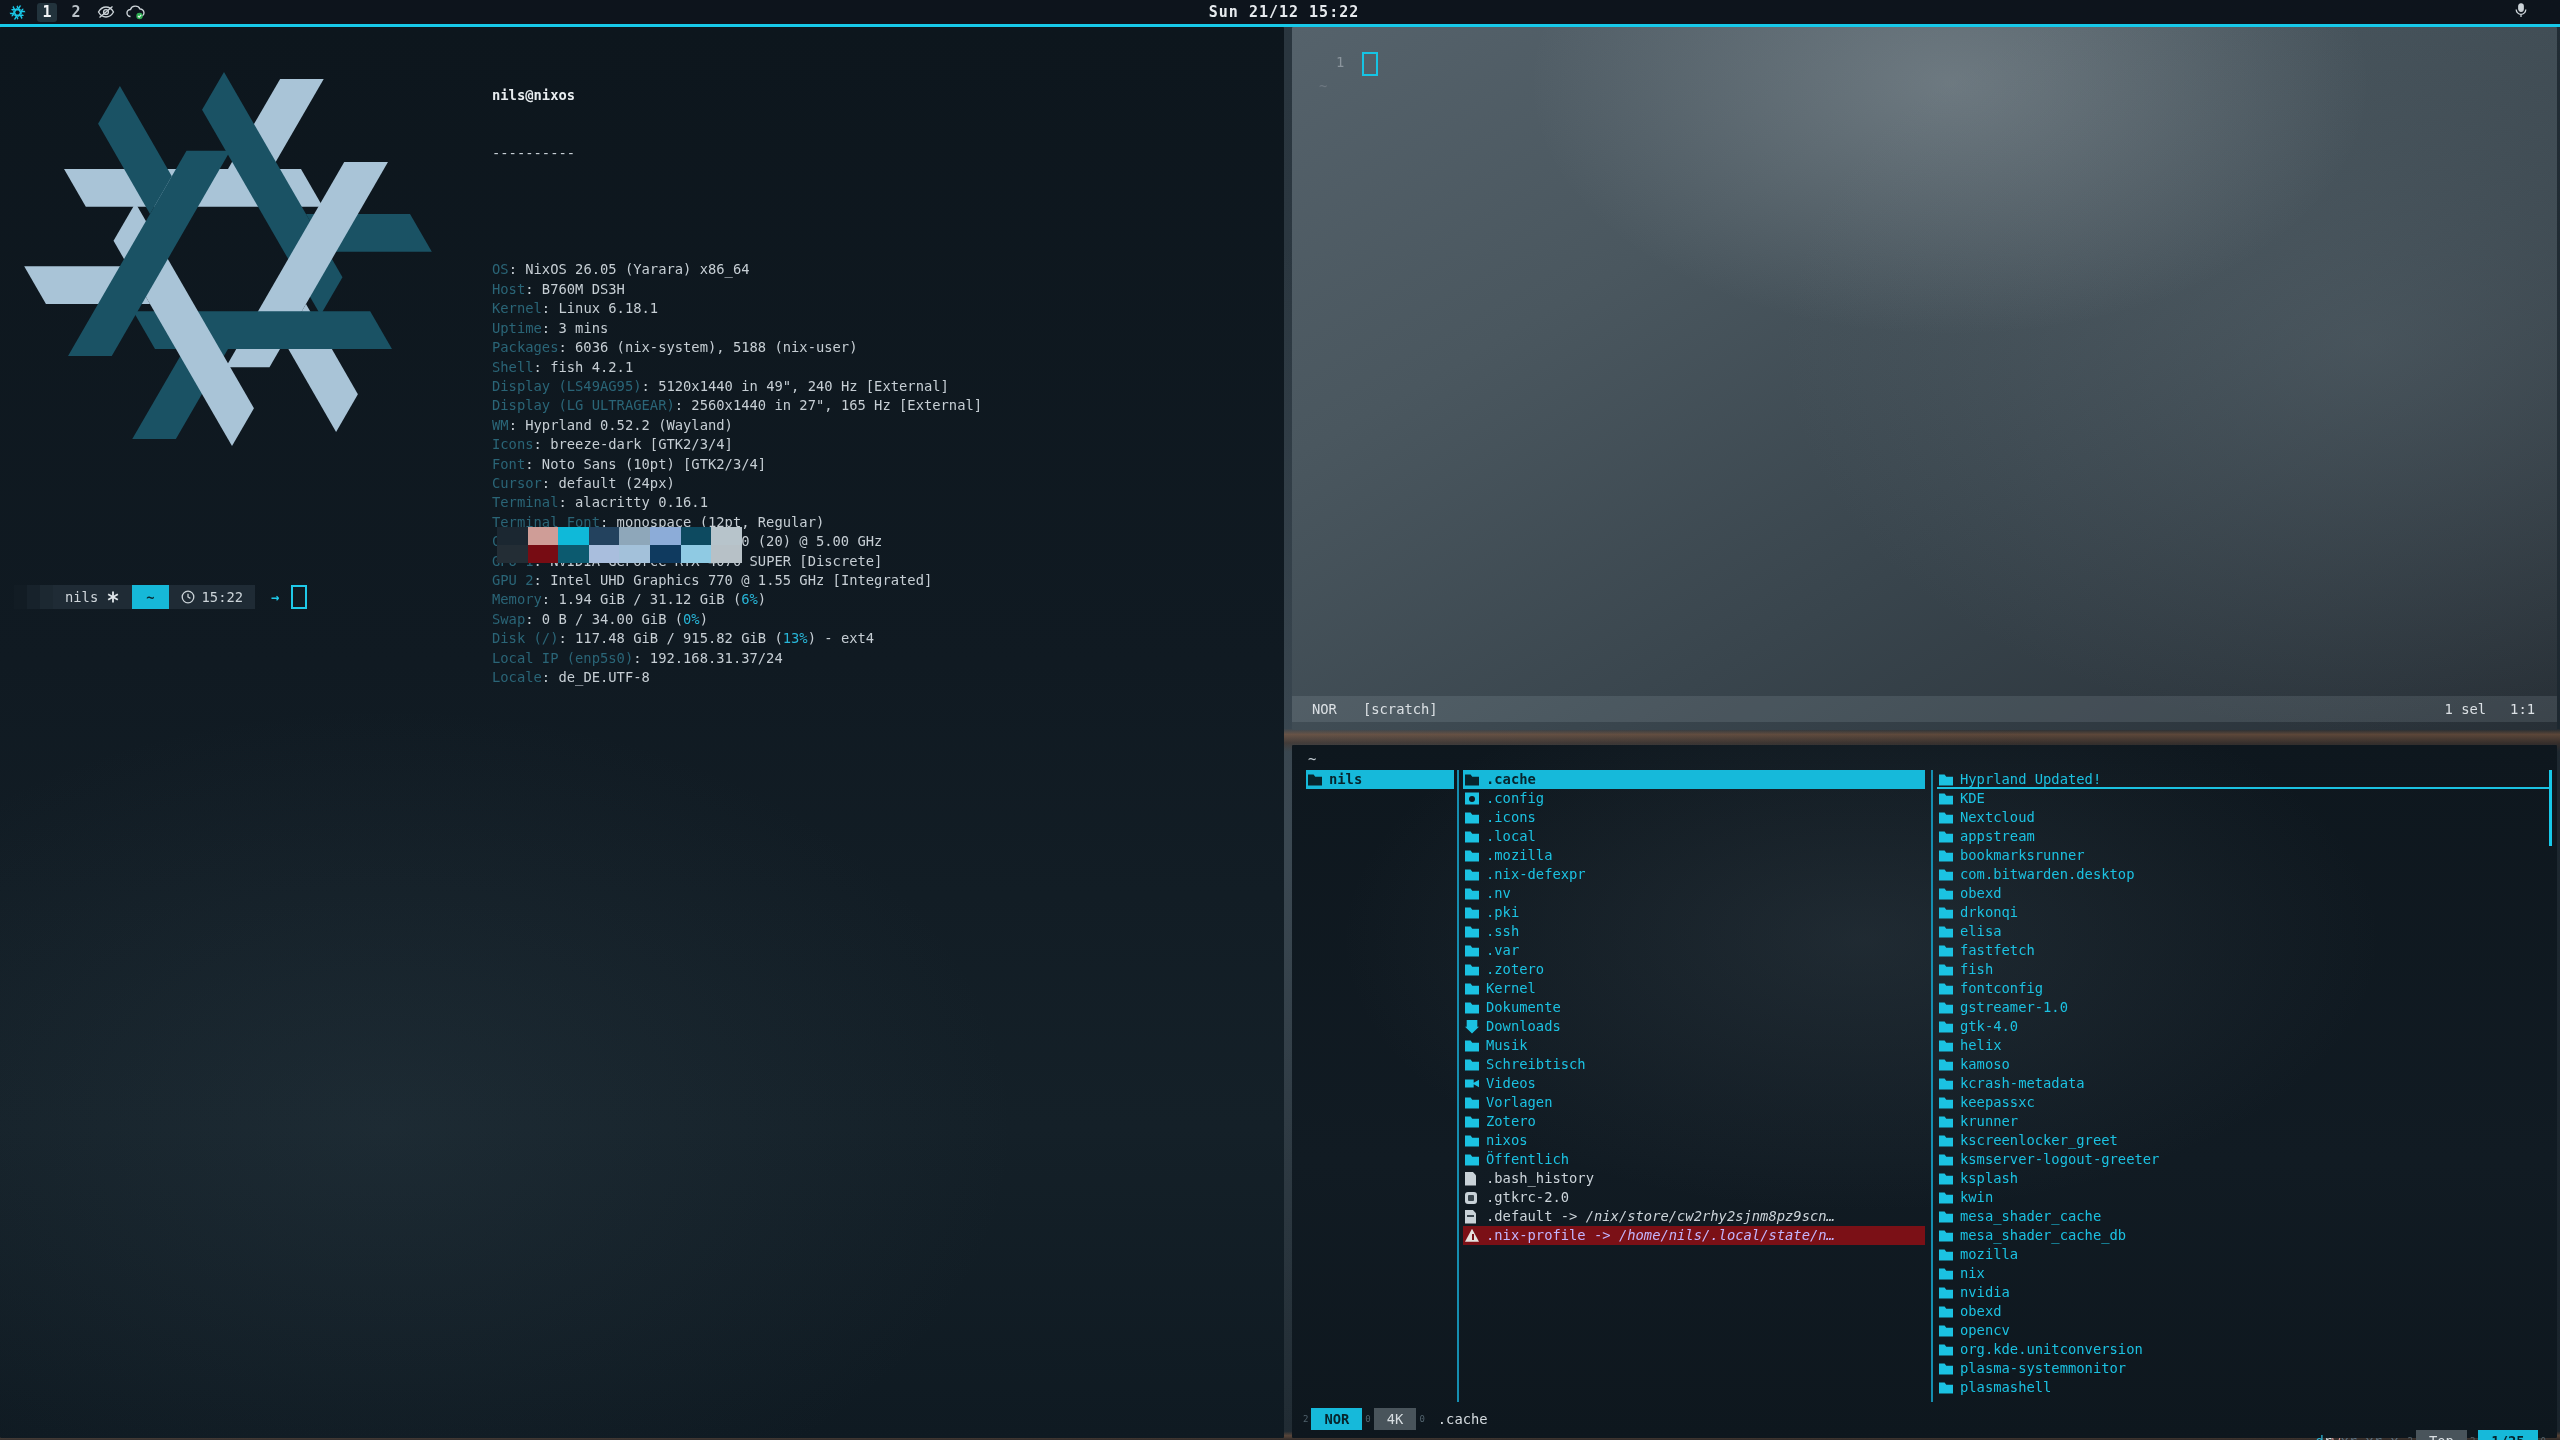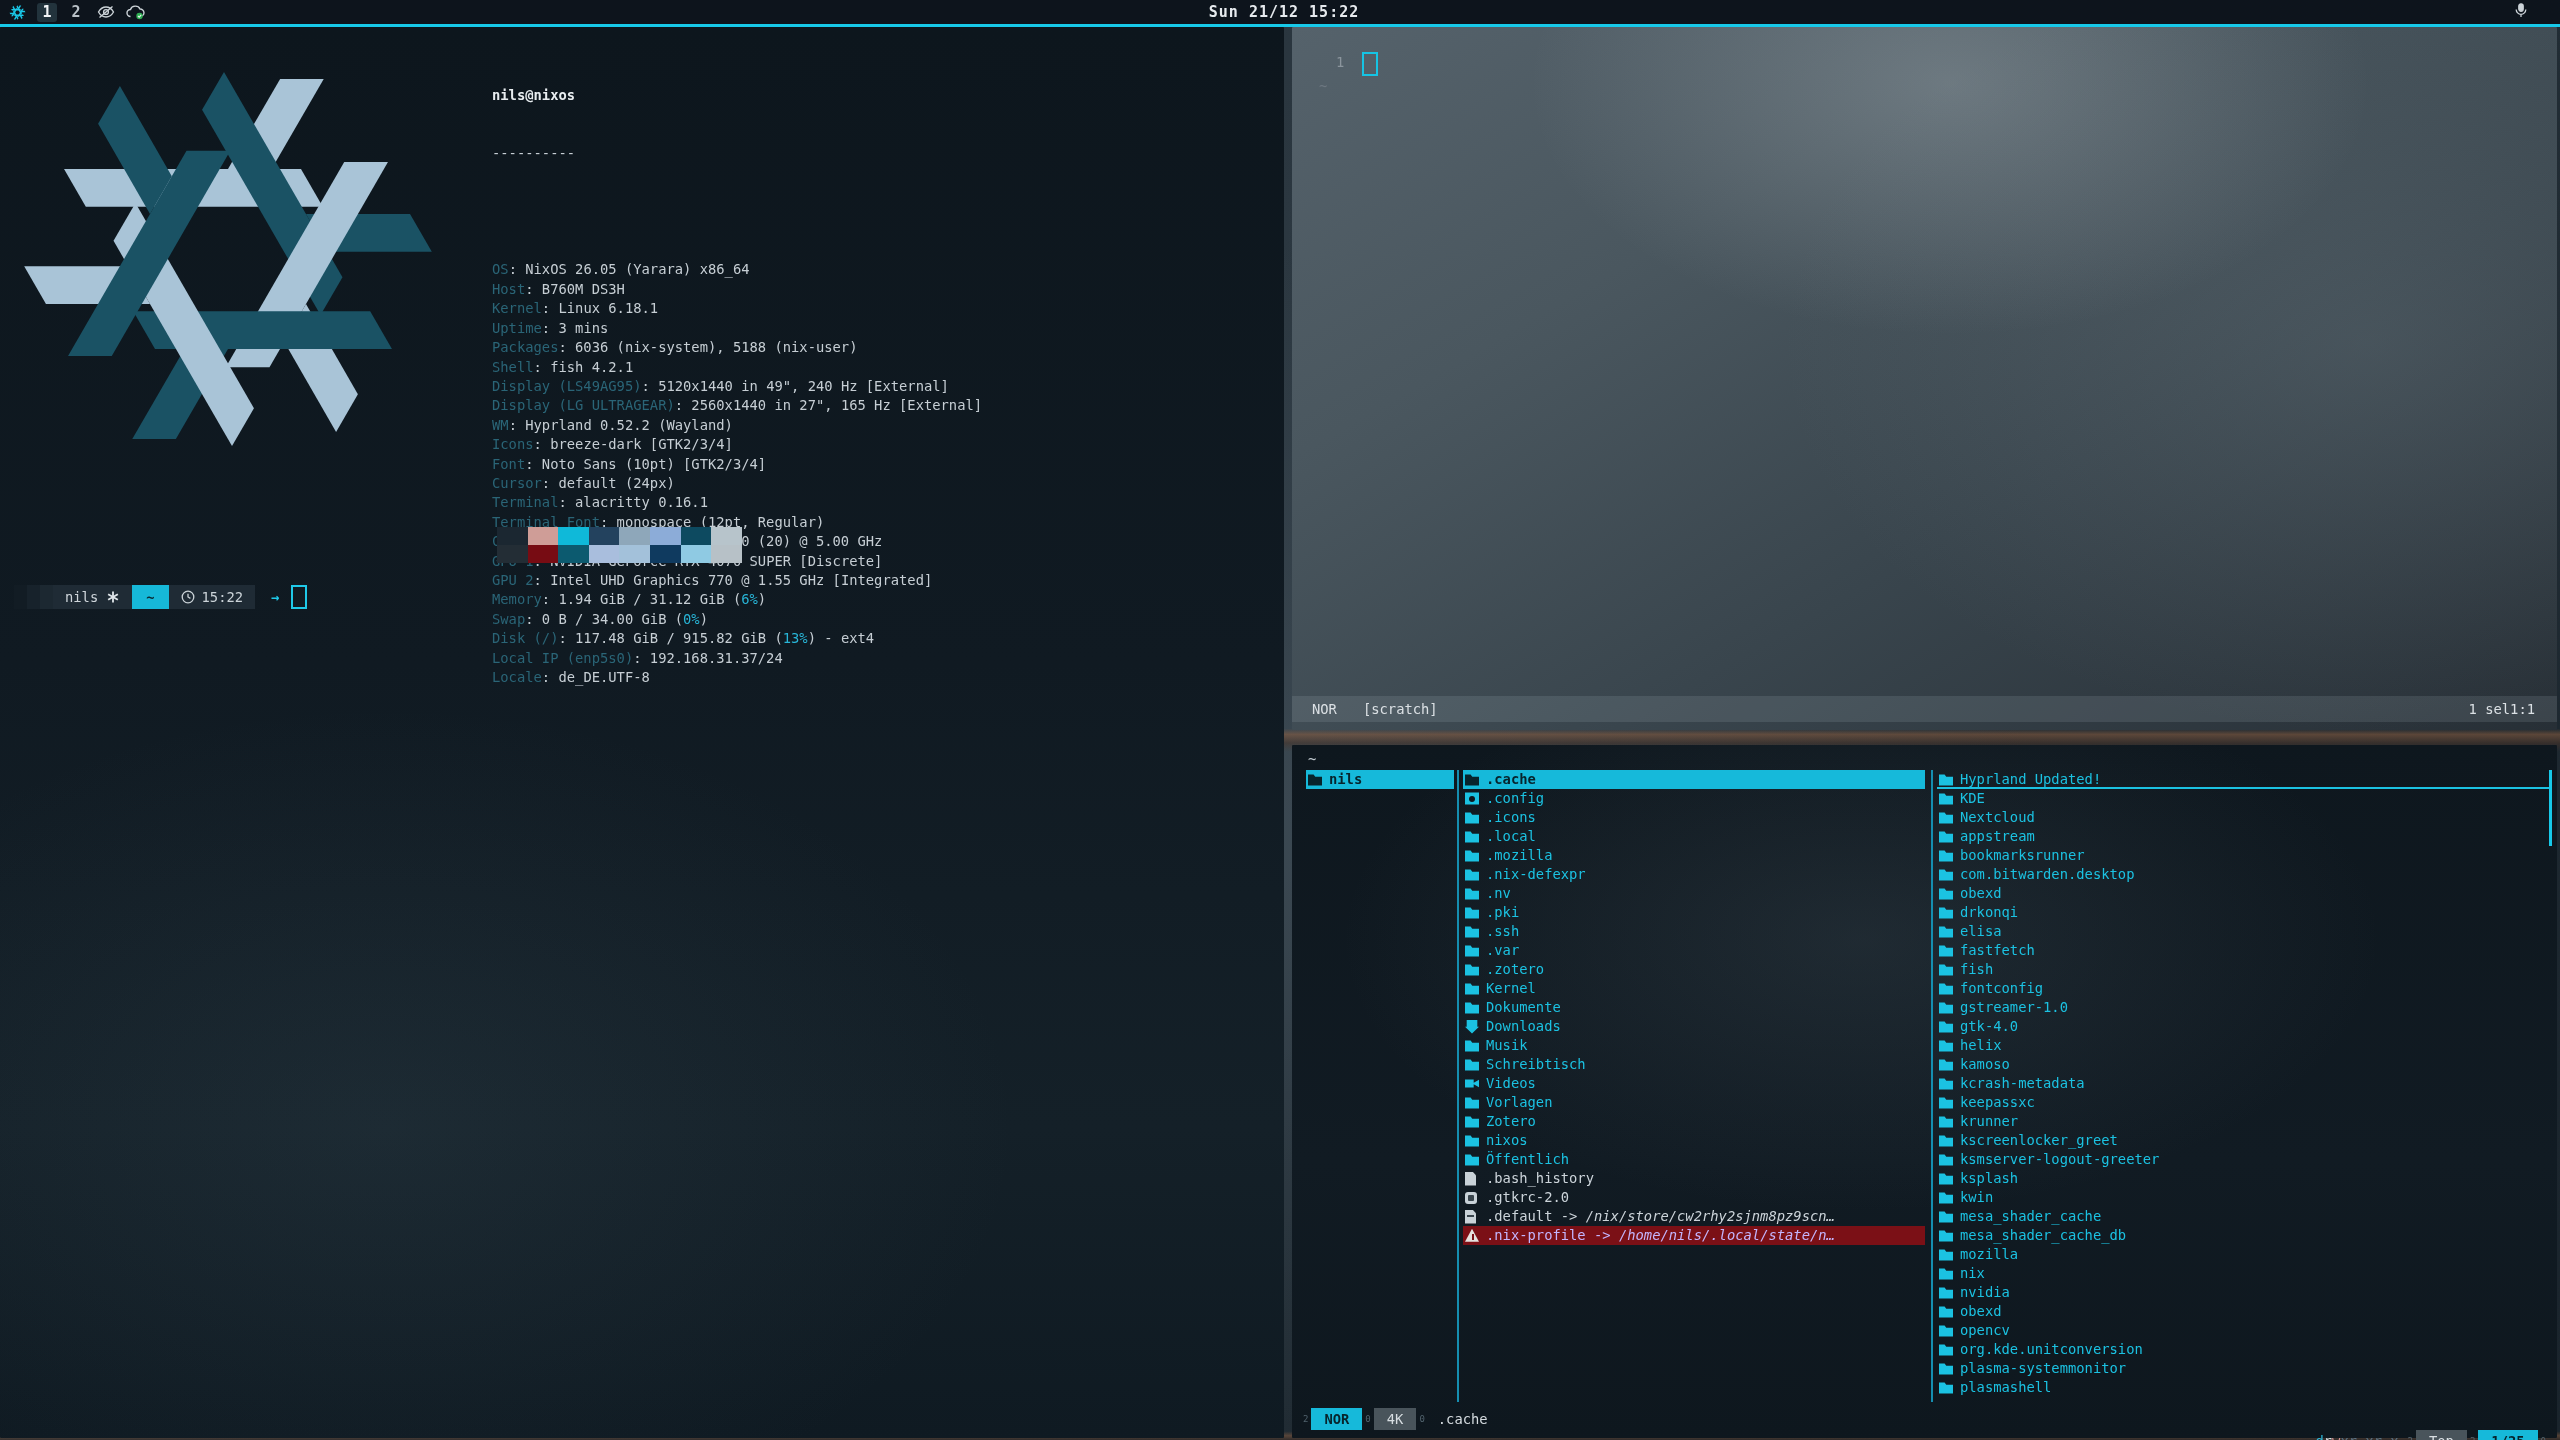--- a/index.html
+++ b/index.html
@@ -62,21 +62,21 @@
   .pcursor{width:12px;height:20px;border:2px solid #1fc9e9;margin-left:12px;}
 
   
   #editor .lineno{position:absolute;left:44px;top:27px;color:#8b959d;font-size:13.8px;}
   #editor .hcursor{position:absolute;left:70px;top:25px;width:12px;height:20px;border:2px solid #15c4e4;}
   #editor .htilde{position:absolute;left:27px;top:51px;color:#6d7780;font-size:13.8px;}
   #editor .statusline{position:absolute;left:0;right:0;bottom:8px;height:26px;background:rgba(205,219,228,.12);
     display:flex;align-items:center;font-size:13.8px;color:#dbe0e4;}
   #editor .statusline .mode{margin-left:20px;}
   #editor .statusline .buf{margin-left:26px;}
-  #editor .statusline .sright{margin-left:auto;display:flex;padding-right:22px;}
+  #editor .statusline .sright{margin-left:auto;display:flex;gap:24px;padding-right:22px;}
 
   
   #yazi .ypath{position:absolute;left:16px;top:6px;color:#c2cad0;font-size:13.8px;}
   .ycol{position:absolute;top:25px;font-size:13.8px;}
   #ycol1{left:14px;width:148px;}
   #ycol2{left:171px;width:462px;}
   #ycol3{left:645px;width:612px;}
   .ysep{position:absolute;top:25px;width:2px;height:632px;background:#158eb0;}
   #ysep1{left:165px;} #ysep2{left:639px;}
   .yrow{height:19px;line-height:19px;display:flex;align-items:center;color:#1bc2e2;white-space:pre;overflow:hidden;}

